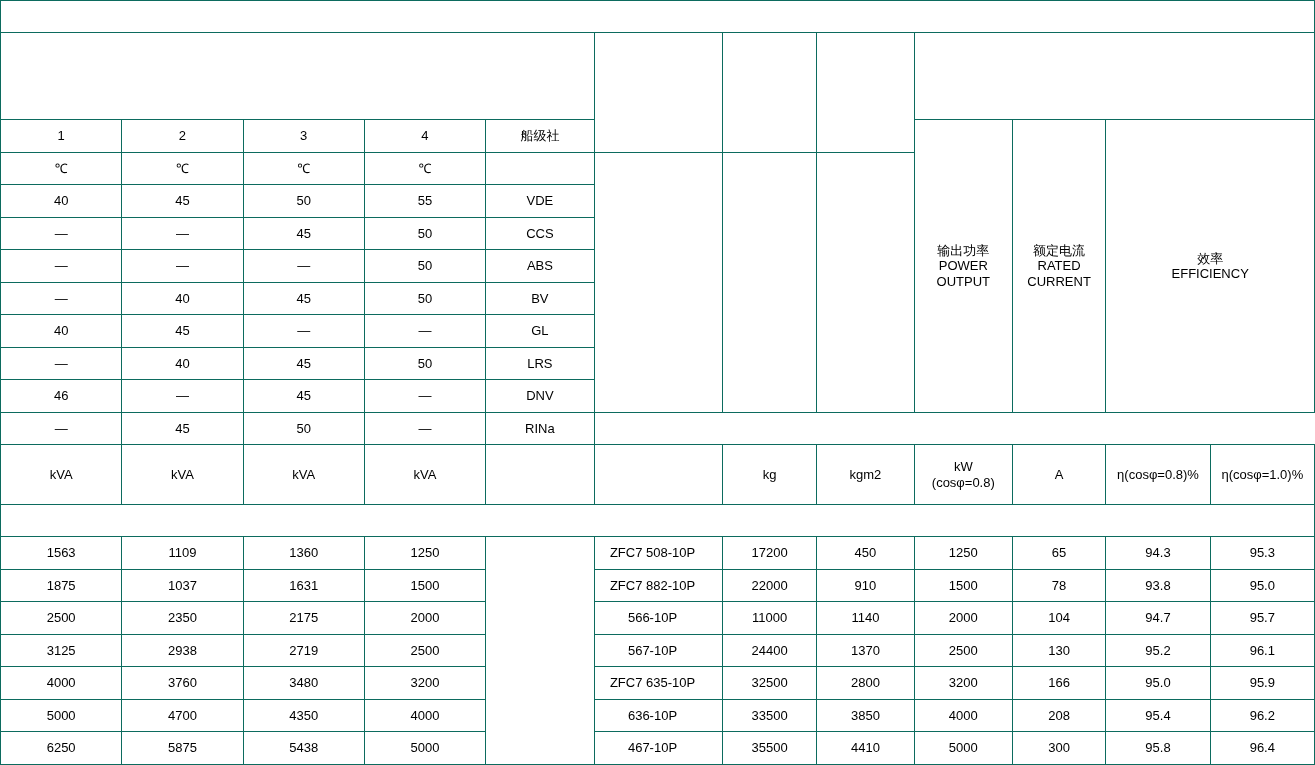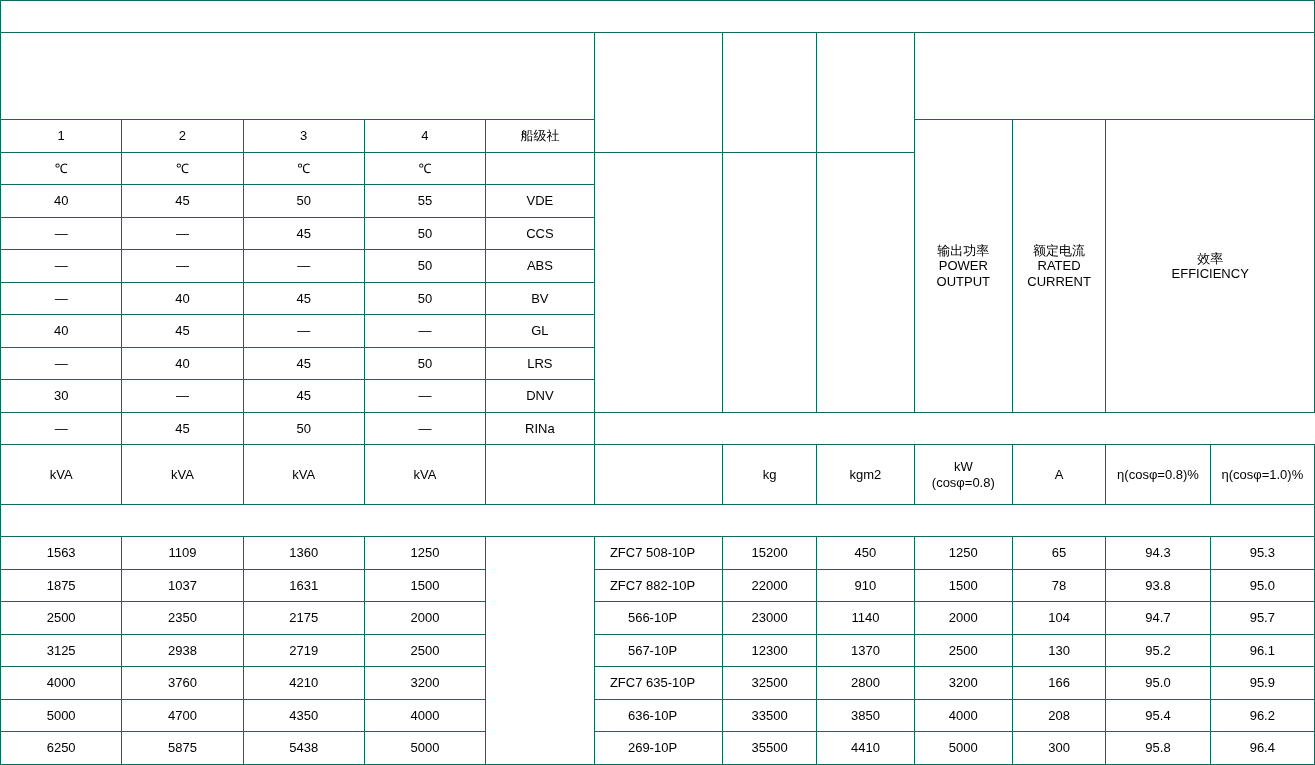--- a/index.html
+++ b/index.html
@@ -188,21 +188,21 @@
     <td>GL</td>
   </tr>
   <tr>
     <td>—</td>
     <td>40</td>
     <td>45</td>
     <td>50</td>
     <td>LRS</td>
   </tr>
   <tr>
-    <td>30</td>
+    <td>46</td>
     <td>—</td>
     <td>45</td>
     <td>—</td>
     <td>DNV</td>
   </tr>
   <tr>
     <td>—</td>
     <td>45</td>
     <td>50</td>
     <td>—</td>
@@ -229,21 +229,21 @@
     <td colspan="12">720 r/min (10-pole)</td>
   </tr>
 
   <tr>
     <td class="num">1563</td>
     <td class="num">1109</td>
     <td class="num">1360</td>
     <td class="num">1250</td>
     <td rowspan="7" class="blank-col"></td>
     <td class="model-cell">ZFC7 508-10P</td>
-    <td class="num">15200</td>
+    <td class="num">17200</td>
     <td class="num">450</td>
     <td class="num">1250</td>
     <td class="num">65</td>
     <td class="num">94.3</td>
     <td class="num">95.3</td>
   </tr>
   <tr>
     <td class="num">1875</td>
     <td class="num">1037</td>
     <td class="num">1631</td>
@@ -255,44 +255,44 @@
     <td class="num">78</td>
     <td class="num">93.8</td>
     <td class="num">95.0</td>
   </tr>
   <tr>
     <td class="num">2500</td>
     <td class="num">2350</td>
     <td class="num">2175</td>
     <td class="num">2000</td>
     <td class="model-cell">566-10P</td>
-    <td class="num">23000</td>
+    <td class="num">11000</td>
     <td class="num">1140</td>
     <td class="num">2000</td>
     <td class="num">104</td>
     <td class="num">94.7</td>
     <td class="num">95.7</td>
   </tr>
   <tr>
     <td class="num">3125</td>
     <td class="num">2938</td>
     <td class="num">2719</td>
     <td class="num">2500</td>
     <td class="model-cell">567-10P</td>
-    <td class="num">12300</td>
+    <td class="num">24400</td>
     <td class="num">1370</td>
     <td class="num">2500</td>
     <td class="num">130</td>
     <td class="num">95.2</td>
     <td class="num">96.1</td>
   </tr>
   <tr>
     <td class="num">4000</td>
     <td class="num">3760</td>
-    <td class="num">4210</td>
+    <td class="num">3480</td>
     <td class="num">3200</td>
     <td class="model-cell">ZFC7 635-10P</td>
     <td class="num">32500</td>
     <td class="num">2800</td>
     <td class="num">3200</td>
     <td class="num">166</td>
     <td class="num">95.0</td>
     <td class="num">95.9</td>
   </tr>
   <tr>
@@ -306,21 +306,21 @@
     <td class="num">4000</td>
     <td class="num">208</td>
     <td class="num">95.4</td>
     <td class="num">96.2</td>
   </tr>
   <tr>
     <td class="num">6250</td>
     <td class="num">5875</td>
     <td class="num">5438</td>
     <td class="num">5000</td>
-    <td class="model-cell">269-10P</td>
+    <td class="model-cell">467-10P</td>
     <td class="num">35500</td>
     <td class="num">4410</td>
     <td class="num">5000</td>
     <td class="num">300</td>
     <td class="num">95.8</td>
     <td class="num">96.4</td>
   </tr>
 </tbody>
     </table>
 </div>

